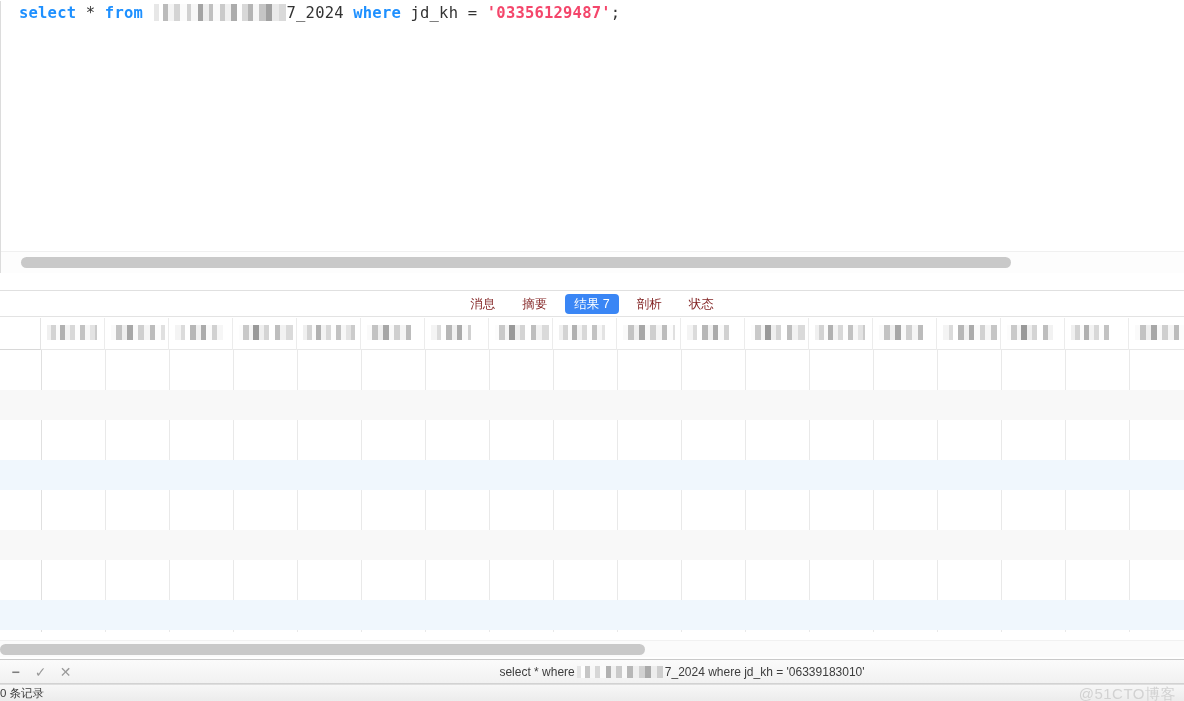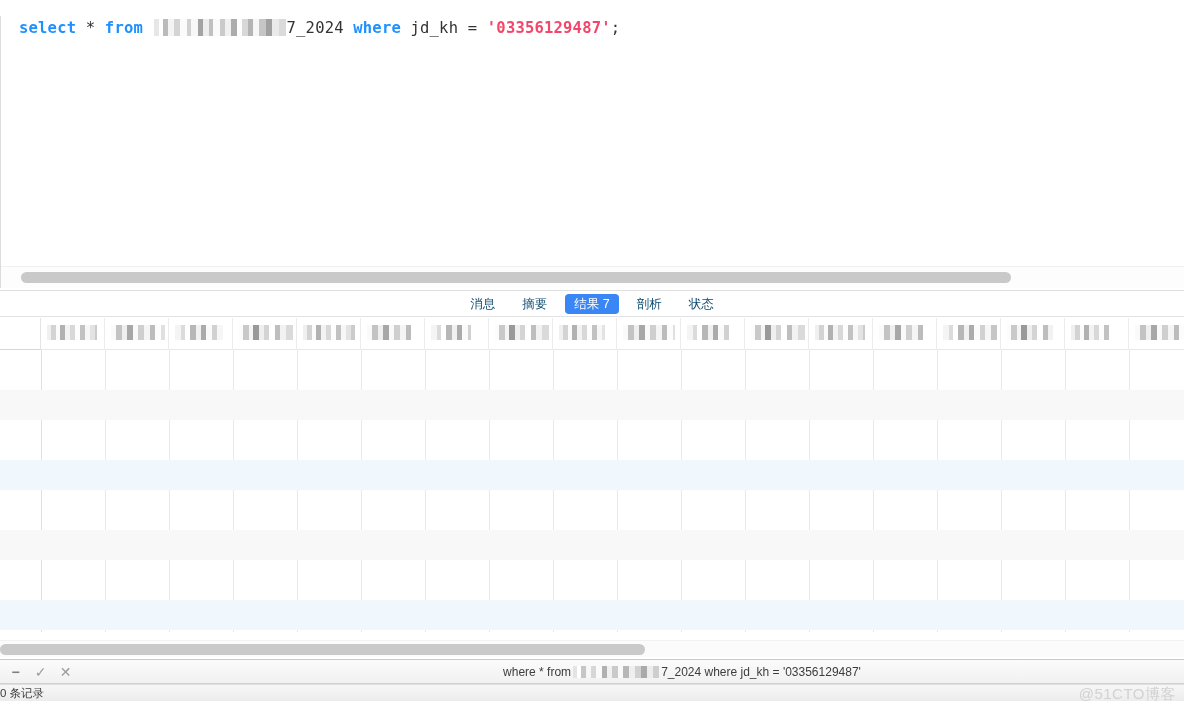--- a/index.html
+++ b/index.html
@@ -15,21 +15,21 @@
   #app {
     position: relative;
     width: 1184px;
     height: 701px;
     background: #ffffff;
   }
 
   
   .editor {
     position: absolute;
-    left: 0; top: 16px;
+    left: 0; top: 1px;
     width: 1184px;
     height: 272px;
     background: #ffffff;
     border-left: 1px solid #dcdcdc;
     overflow: hidden;
   }
   .editor-line {
     position: absolute;
     left: 18px;
     top: 2px;
@@ -105,21 +105,21 @@
     background: #ffffff;
     border-top: 1px solid #e0e0e0;
     border-bottom: 1px solid #e3e3e3;
     display: flex;
     align-items: center;
     justify-content: center;
     gap: 9px;
   }
   .tab {
     font-size: 12.5px;
-    color: #0c4a6e;
+    color: #7f1d1d;
     padding: 3px 9px;
     border-radius: 4px;
     line-height: 14px;
     white-space: nowrap;
     cursor: default;
   }
   .tab.active {
     background: #3a86f5;
     color: #ffffff;
   }
@@ -483,23 +483,23 @@
     <div class="grid-scroll-thumb"></div>
   </div>
 
   <div class="statusbar">
     <div class="sb-icons">
       <span class="sb-ico dash">−</span>
       <span class="sb-ico">✓</span>
       <span class="sb-ico">✕</span>
     </div>
     <div class="sb-sql">
-      <span>where * from</span>
+      <span>select * where</span>
         <span class="redact-sb"></span>
-        <span>7_2024 where jd_kh = '03356129487'</span>
+        <span>7_2024 where jd_kh = '06339183010'</span>
     </div>
   </div>
 
   <div class="recordbar">
     <div class="record-count">0 条记录</div>
     <div class="watermark">@51CTO博客</div>
   </div>
 
 </div>
 

